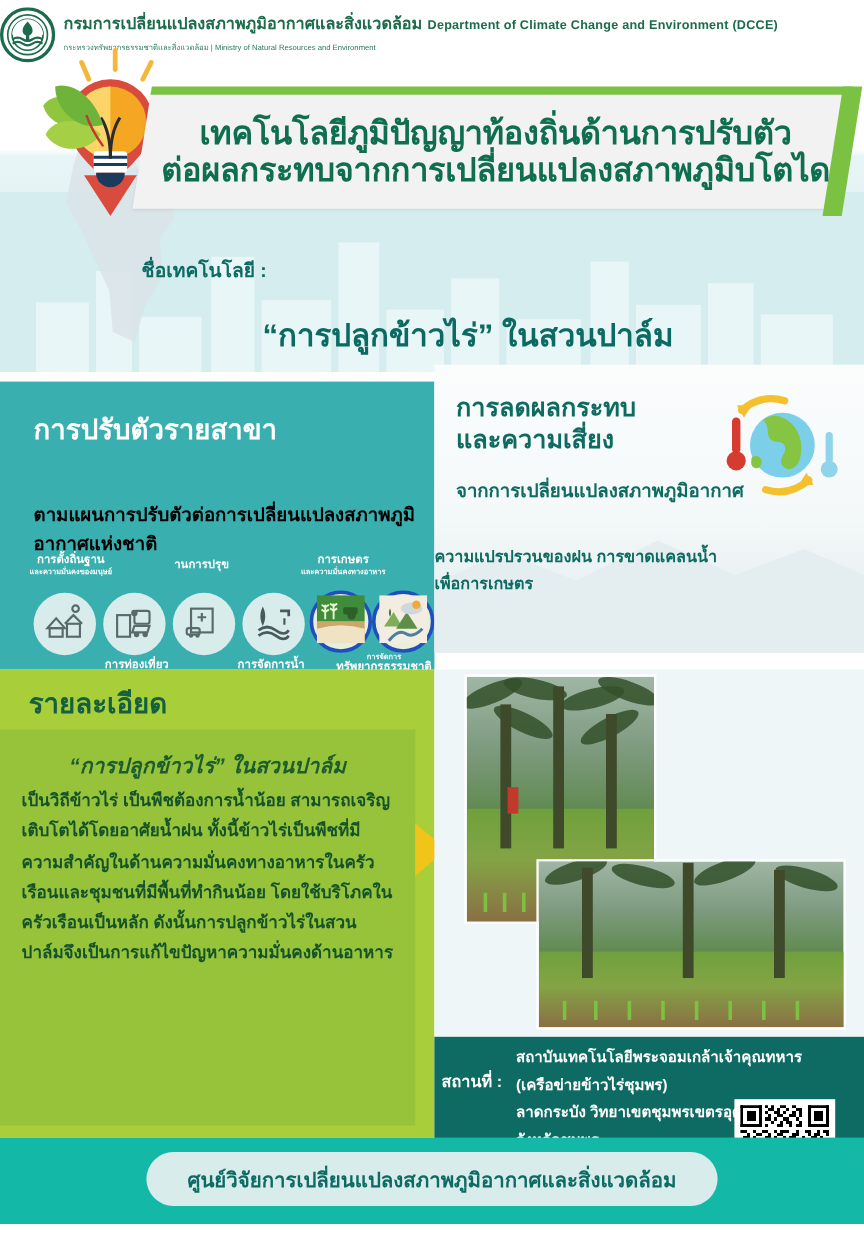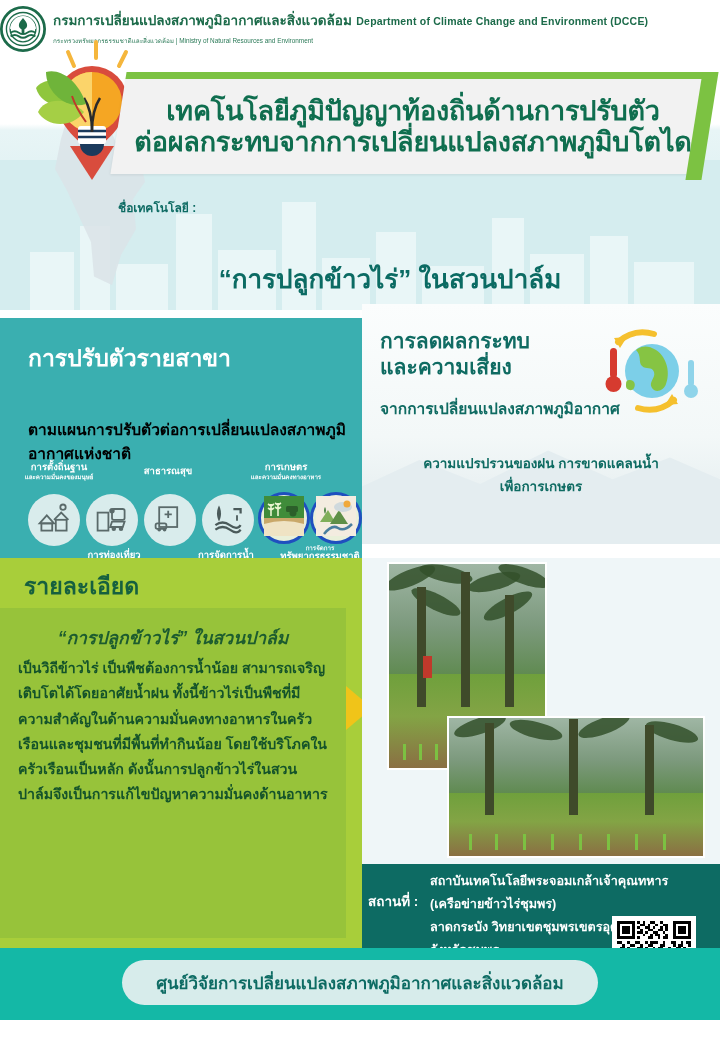--- a/index.html
+++ b/index.html
@@ -62,22 +62,22 @@
     background: #7cc242;
   }
   .title-text {
     position: absolute; left: 128px; top: 82px; width: 570px; height: 90px;
     display: flex; flex-direction: column; justify-content: center;
     color: #0f6e4f; font-weight: bold; font-size: 27px; line-height: 1.16;
     text-align: center; letter-spacing: -.2px;
   }
 
   .tech-label {
-    position: absolute; left: 118px; top: 198px;
-    font-size: 12px; font-weight: bold; color: #0d6b63;
+    position: absolute; left: 118px; top: 213px;
+    font-size: 16px; font-weight: bold; color: #0d6b63;
   }
   .tech-name {
     position: absolute; left: 0; top: 258px; width: 720px;
     text-align: center; font-size: 26px; font-weight: bold; color: #0b6b63;
     padding-left: 60px;
   }
 
   
   .adapt {
     position: absolute; left: 0; top: 318px; width: 362px; height: 240px;
@@ -101,21 +101,21 @@
     background: linear-gradient(180deg,#fbfdfd 0%,#f3f8f8 55%,#dfe9ec 100%);
     overflow: hidden;
   }
   .mitig .hills { position: absolute; left: 0; bottom: 0; width: 358px; height: 120px;
                   background: #e4edf0; clip-path: polygon(0 52%,16% 30%,33% 50%,52% 22%,70% 46%,86% 28%,100% 46%,100% 100%,0 100%); }
   .mitig-h1 { position: absolute; left: 18px; top: 24px; width: 210px;
               font-size: 21px; font-weight: bold; color: #0f6b62; line-height: 1.22; }
   .mitig-h2 { position: absolute; left: 18px; top: 92px; width: 260px;
               font-size: 15.5px; font-weight: bold; color: #0f6b62; }
   .globe-ic { position: absolute; right: 18px; top: 22px; width: 112px; height: 92px; }
-  .mitig-body { position: absolute; left: 0; top: 148px; width: 358px; text-align: center;
+  .mitig-body { position: absolute; left: 0; top: 148px; width: 358px; text-align: left;
                 font-size: 13.5px; font-weight: bold; color: #0e6b62; line-height: 1.72; }
 
   
   .details {
     position: absolute; left: 0; top: 558px; width: 362px; height: 390px;
     background: #a8ce3a;
   }
   .details-h { position: absolute; left: 24px; top: 10px; font-size: 23px; font-weight: bold; color: #16603f; }
   .details-box {
     position: absolute; left: 0; top: 50px; width: 346px; height: 330px;
@@ -256,21 +256,21 @@
     <div class="adapt-h1">การปรับตัวรายสาขา</div>
     <div class="adapt-h2">ตามแผนการปรับตัวต่อการเปลี่ยนแปลงสภาพภูมิอากาศแห่งชาติ</div>
 
     <div class="icon-row">
 
       <div class="ic-cap" style="left:0px;top:-4px;width:106px;">
         <span>การตั้งถิ่นฐาน</span>
         <span class="sub">และความมั่นคงของมนุษย์</span>
       </div>
       <div class="ic-cap" style="left:116px;top:0px;width:92px;">
-        <span>สาธารณสุข</span>
+        <span>านการปรุข</span>
       </div>
       <div class="ic-cap" style="left:228px;top:-4px;width:104px;">
         <span>การเกษตร</span>
         <span class="sub">และความมั่นคงทางอาหาร</span>
       </div>
 
       <div class="ic" style="left:22px;top:28px;">
         <span>
           <svg viewBox="0 0 40 40" width="36" height="36">
             <path d="M4 26l8-9 8 9z" fill="none" stroke="#5a6a6a" stroke-width="2"></path>

